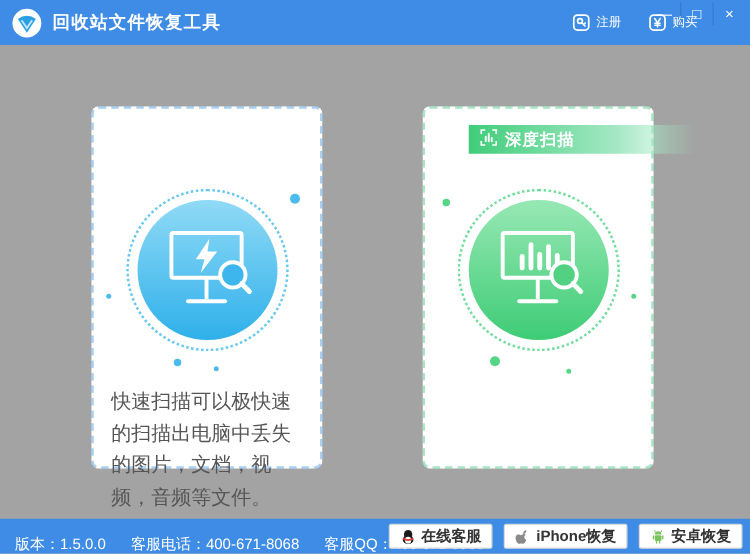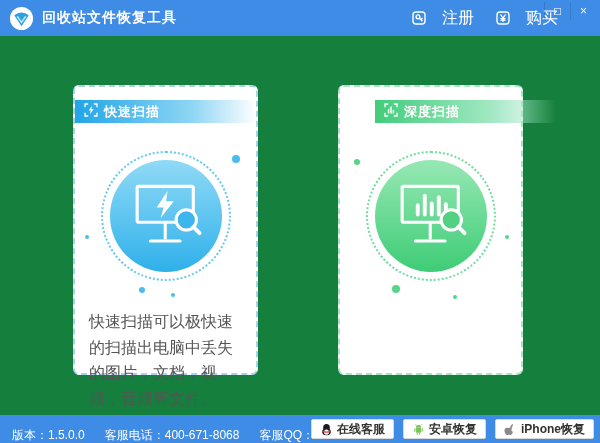--- a/index.html
+++ b/index.html
@@ -1,24 +1,24 @@
 <!DOCTYPE html>
 <html><head>
 <meta charset="utf-8">
 <style>
   html,body{margin:0;padding:0;}
   body{width:600px;height:443px;font-family:"Liberation Sans","DejaVu Sans",sans-serif;}
-  .window{position:relative;width:600px;height:443px;background:#15803d;overflow:hidden;}
+  .window{position:relative;width:600px;height:443px;background:#a3a3a3;overflow:hidden;}
 
   
   .titlebar{position:absolute;top:0;left:0;right:0;height:36px;background:#3e8ce6;display:flex;align-items:center;}
   .logo{margin-left:9px;width:25px;height:25px;flex:0 0 auto;}
   .app-title{color:#fff;font-size:14px;font-weight:bold;margin-left:8px;letter-spacing:1px;}
   .tb-menu{position:absolute;right:42px;top:0;height:36px;display:flex;align-items:center;gap:22px;}
-  .tb-item{display:flex;align-items:center;gap:16px;color:#fff;font-size:16px;cursor:pointer;text-decoration:none;}
+  .tb-item{display:flex;align-items:center;gap:5px;color:#fff;font-size:10px;cursor:pointer;text-decoration:none;}
   .tb-item svg{display:block;}
   .win-controls{position:absolute;top:2px;right:4px;display:flex;}
   .win-btn{width:25px;height:18px;color:#fff;font-size:12px;line-height:18px;text-align:center;cursor:pointer;}
   .win-btn + .win-btn{border-left:1px solid rgba(0,0,0,0.12);}
 
   
   .card{position:absolute;top:85px;width:185px;height:290px;border-radius:6px;box-sizing:border-box;background:#fff;}
   .card-blue{left:73px;border:2px dashed #a9cff2;}
   .card-green{left:338px;border:2px dashed #a6e6c4;}
   .band{position:absolute;top:13px;left:0;width:100%;height:23px;box-sizing:border-box;display:flex;align-items:center;gap:6px;padding-left:9px;color:#fff;font-size:13px;font-weight:bold;letter-spacing:1px;}
@@ -80,29 +80,20 @@
     </nav>
 
     <div class="win-controls">
       <span class="win-btn">—</span>
       <span class="win-btn">□</span>
       <span class="win-btn">×</span>
     </div>
   </header>
 
   <section class="card card-blue">
-    <div class="band band-blue">
-      <span>
-        <svg viewBox="0 0 14 14" width="14" height="14">
-          <path d="M1 4.2 V1 H4.2 M9.8 1 H13 V4.2 M13 9.8 V13 H9.8 M4.2 13 H1 V9.8" fill="none" stroke="#fff" stroke-width="1.3"></path>
-          <path d="M8 2.6 L4.8 7.6 H6.8 L5.9 11.4 L9.6 6 H7.4 Z" fill="#fff"></path>
-        </svg>
-      </span>
-      <span>快速扫描</span>
-    </div>
 
     <div class="ring ring-blue">
       <div class="circle circle-blue">
         <svg viewBox="0 0 100 92" width="78" height="72">
           <rect x="13" y="8" width="72" height="46" rx="2" fill="none" stroke="#fff" stroke-width="4"></rect>
           <path d="M49 54 V76" stroke="#fff" stroke-width="4"></path>
           <path d="M30 78 H68" stroke="#fff" stroke-width="4" stroke-linecap="round"></path>
           <path d="M52 14 L38 35 H47 L43 49 L60 27 H50 Z" fill="#fff"></path>
           <circle cx="76" cy="51" r="13" fill="#3cb6ec" stroke="#fff" stroke-width="4"></circle>
           <path d="M85 60 L93 68" stroke="#fff" stroke-width="5" stroke-linecap="round"></path>
@@ -163,36 +154,36 @@
             <ellipse cx="7" cy="9.4" rx="4.6" ry="3.8" fill="#1b1b1b"></ellipse>
             <ellipse cx="7" cy="9.8" rx="2.7" ry="2.9" fill="#fff"></ellipse>
             <path d="M2.6 8.4 Q7 11.2 11.4 8.4" fill="none" stroke="#e03a3a" stroke-width="1.5"></path>
           </svg>
         </span>
         <span>在线客服</span>
       </div>
       <div class="sb-btn">
         <span>
           <svg viewBox="0 0 14 14" width="13" height="13">
+            <path d="M9.8 1.1 c-.8.1-1.7.6-2.2 1.2-.4.5-.8 1.3-.6 2.1.8 0 1.6-.4 2.1-1 .4-.6.7-1.4.7-2.3z" fill="#8a8a8a"></path>
+            <path d="M7.1 4.9 c-.9 0-1.8.6-2.3.6-.5 0-1.3-.6-2.2-.5-1.1.1-2.1 1.2-2.1 3 0 2.4 1.8 5 2.9 5 .5 0 .8-.4 1.8-.4 1 0 1.2.4 1.8.4 1.1 0 2.6-2.3 2.6-3.5-1-.5-1.6-1.3-1.6-2.3 0-.9.5-1.6 1.2-2-.6-.8-1.4-1.2-2.1-1.3z" fill="#8a8a8a"></path>
+          </svg>
+        </span>
+        <span>iPhone恢复</span>
+      </div>
+      <div class="sb-btn">
+        <span>
+          <svg viewBox="0 0 14 14" width="13" height="13">
             <path d="M4.1 5 a2.9 2.9 0 0 1 5.8 0 z" fill="#7bc35c"></path>
             <path d="M4.6 2.6 L3.8 1.4 M9.4 2.6 L10.2 1.4" stroke="#7bc35c" stroke-width="1"></path>
             <rect x="4.1" y="5.5" width="5.8" height="5" rx="1" fill="#7bc35c"></rect>
             <rect x="2.4" y="5.7" width="1.2" height="3.6" rx=".6" fill="#7bc35c"></rect>
             <rect x="10.4" y="5.7" width="1.2" height="3.6" rx=".6" fill="#7bc35c"></rect>
             <rect x="5.1" y="10.6" width="1.2" height="2.2" rx=".6" fill="#7bc35c"></rect>
             <rect x="7.7" y="10.6" width="1.2" height="2.2" rx=".6" fill="#7bc35c"></rect>
           </svg>
         </span>
         <span>安卓恢复</span>
       </div>
-      <div class="sb-btn">
-        <span>
-          <svg viewBox="0 0 14 14" width="13" height="13">
-            <path d="M9.8 1.1 c-.8.1-1.7.6-2.2 1.2-.4.5-.8 1.3-.6 2.1.8 0 1.6-.4 2.1-1 .4-.6.7-1.4.7-2.3z" fill="#8a8a8a"></path>
-            <path d="M7.1 4.9 c-.9 0-1.8.6-2.3.6-.5 0-1.3-.6-2.2-.5-1.1.1-2.1 1.2-2.1 3 0 2.4 1.8 5 2.9 5 .5 0 .8-.4 1.8-.4 1 0 1.2.4 1.8.4 1.1 0 2.6-2.3 2.6-3.5-1-.5-1.6-1.3-1.6-2.3 0-.9.5-1.6 1.2-2-.6-.8-1.4-1.2-2.1-1.3z" fill="#8a8a8a"></path>
-          </svg>
-        </span>
-        <span>iPhone恢复</span>
-      </div>
     </div>
   </footer>
 
 </div>
 
 </body></html>

